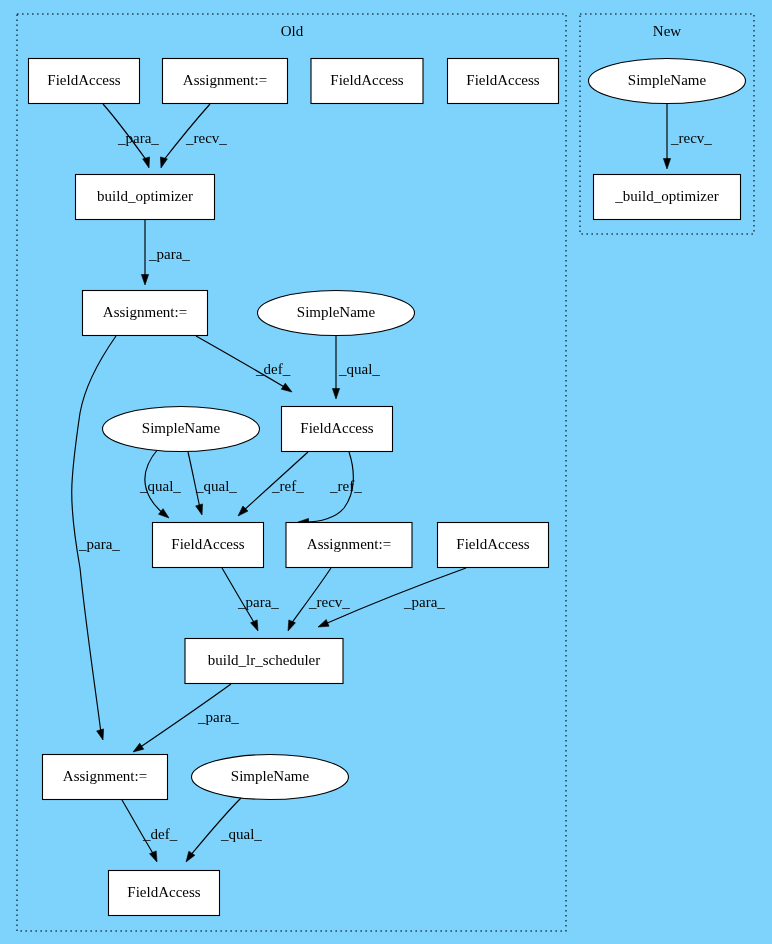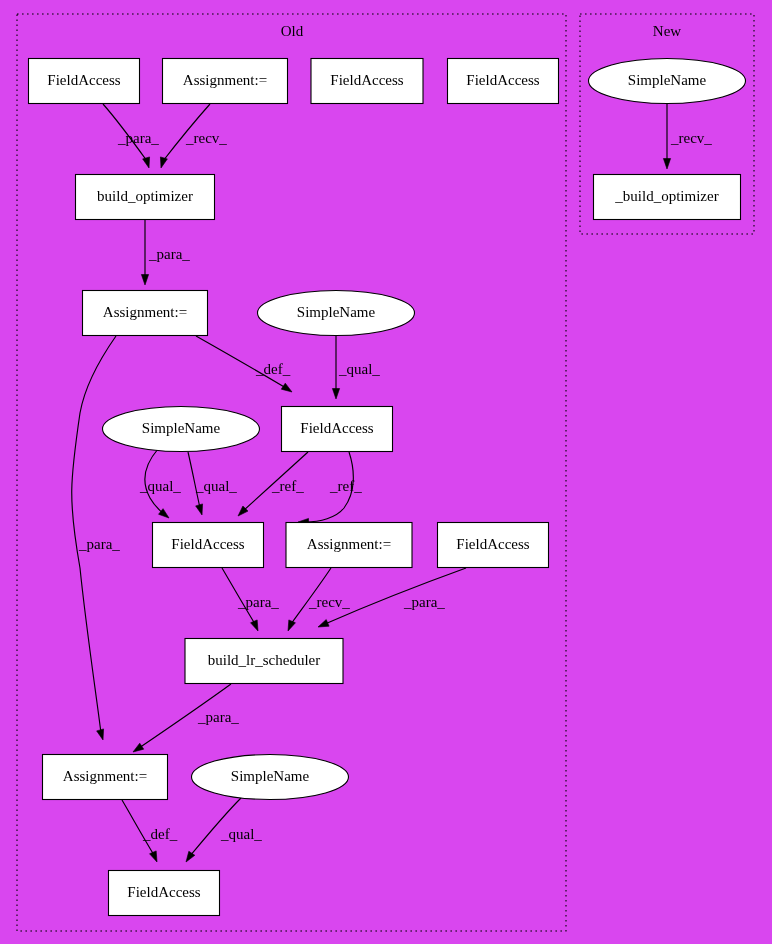--- a/index.html
+++ b/index.html
@@ -4,21 +4,21 @@
 <style>
   html, body {
     margin: 0;
     padding: 0;
     background: #ffffff;
   }
   #graph-root {
     position: relative;
     width: 772px;
     height: 944px;
-    background: #d946ef;
+    background: #7dd3fc;
     font-family: "Liberation Serif", "DejaVu Serif", serif;
   }
   svg { display: block; }
   .node-shape {
     fill: #ffffff;
     stroke: #000000;
     stroke-width: 1.1;
   }
   .node-label {
     font-family: "Liberation Serif", "DejaVu Serif", serif;

